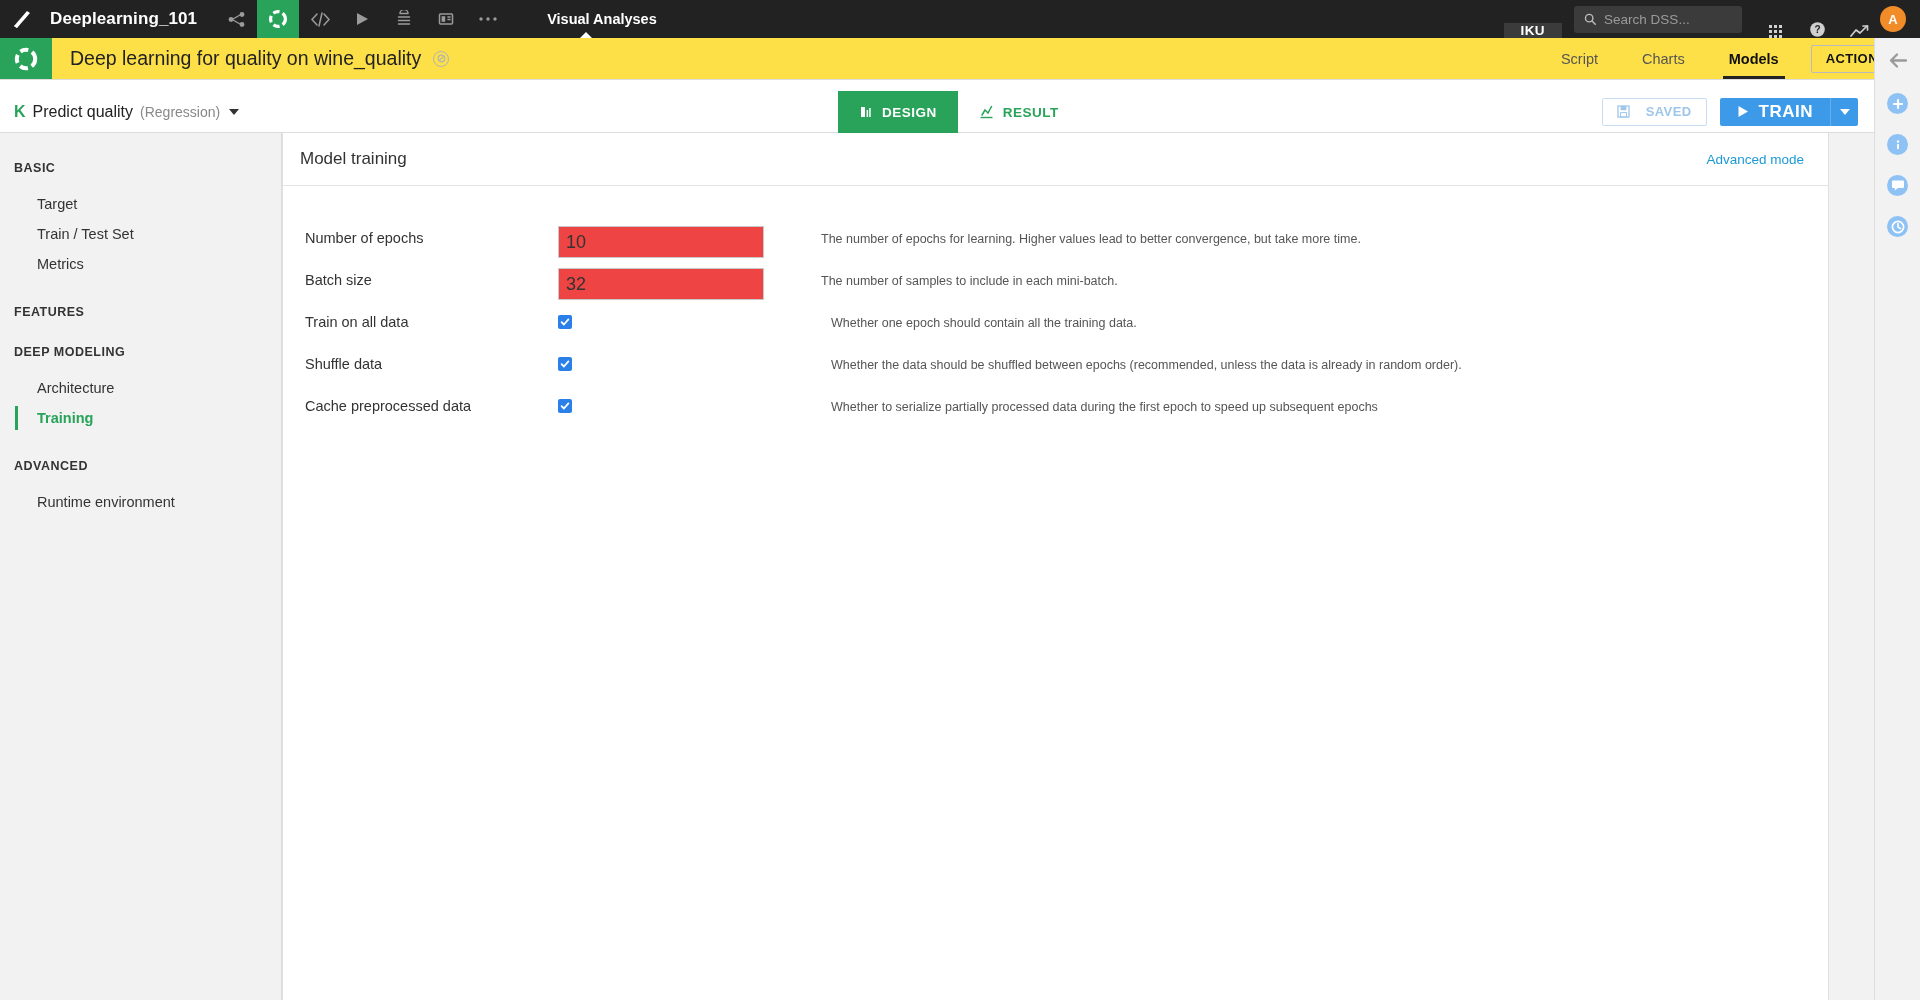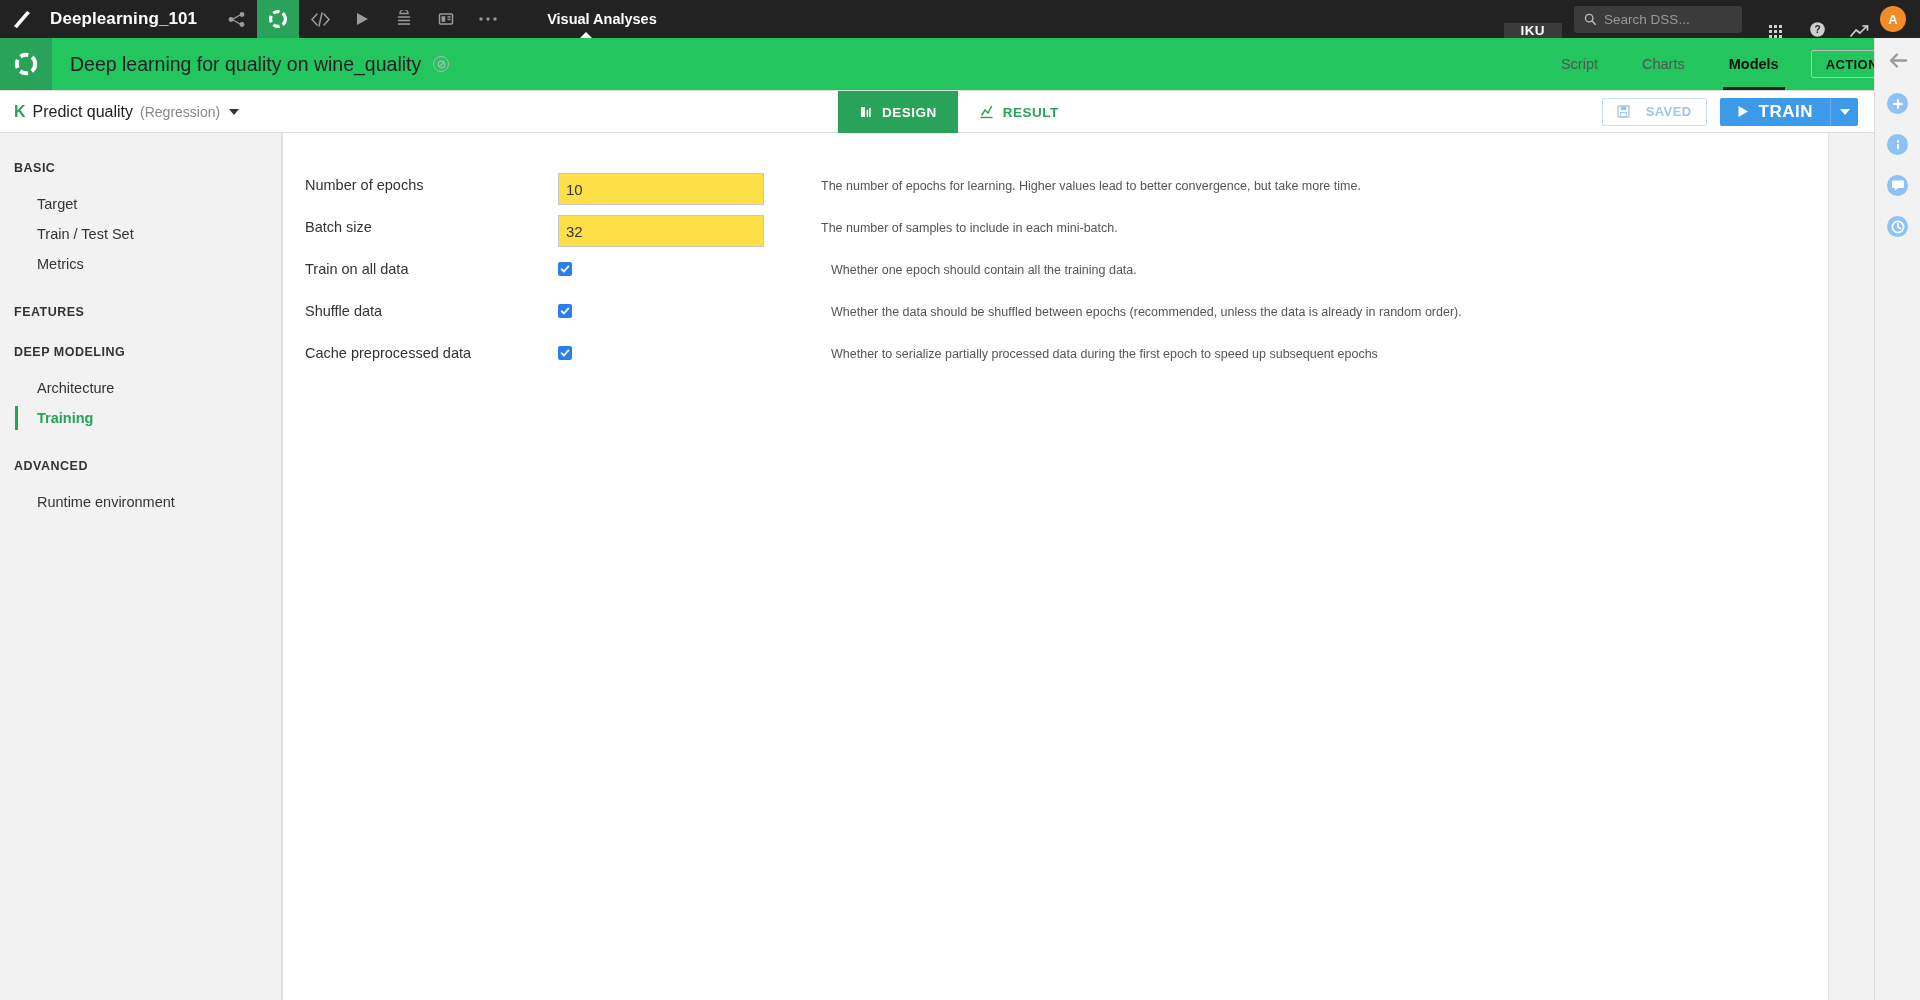--- a/index.html
+++ b/index.html
@@ -70,22 +70,22 @@
     color: #fff; font-size: 13px; font-weight: 700;
     display: flex; align-items: center; justify-content: center;
     align-self: center; margin-right: 14px;
   }
   .grid-icon { display: grid; grid-template-columns: repeat(3,3px); gap: 2px; }
   .grid-icon i { width: 3px; height: 3px; background: #cfcfcf; display: block; }
 
   
   .header2 {
     position: absolute; top: 38px; left: 0;
-    width: 1920px; height: 53px;
-    background: #22c55e; border-bottom: 1px solid #dddddd;
+    width: 1920px; height: 42px;
+    background: #fde047; border-bottom: 1px solid #dddddd;
     display: flex; align-items: stretch;
   }
   .h2-icon {
     width: 52px; background: #29a35a;
     display: flex; align-items: center; justify-content: center;
     flex: 0 0 auto;
   }
   .h2-title {
     display: flex; align-items: center; gap: 12px;
     padding-left: 18px; font-size: 19.5px; color: #222222; font-weight: 400;
@@ -225,22 +225,22 @@
   .form { padding: 40px 0 0 22px; }
   .row { display: flex; align-items: flex-start; min-height: 31px; margin-bottom: 1px; gap: 48px; }
   .row.tall { min-height: 32px; }
   .row-label {
     width: 205px; font-size: 14.5px; color: #333333;
     padding-top: 4px; flex: 0 0 auto;
   }
   .row-ctrl { width: 206px; flex: 0 0 auto; }
   .txt {
     width: 206px; height: 25px;
-    border: 1px solid #c8c8c8; background: #fde047;
-    font-size: 15px; color: #333333; padding: 15px 7px;
+    border: 1px solid #c8c8c8; background: #ef4444;
+    font-size: 18px; color: #333333; padding: 15px 7px;
     font-family: "Liberation Sans", sans-serif; outline: none;
   }
   .cb {
     width: 14px; height: 14px; border-radius: 2px;
     background: #2a7fe8; display: flex; align-items: center; justify-content: center;
     margin-top: 5px;
   }
   .cb svg { display: block; }
   .help {
     font-size: 12.5px; color: #555555; padding-top: 5px;
@@ -455,20 +455,24 @@
   <div class="sb-group spaced">DEEP MODELING</div>
   <div class="sb-item">Architecture</div>
   <div class="sb-item active">Training</div>
 
   <div class="sb-group spaced">ADVANCED</div>
   <div class="sb-item">Runtime environment</div>
 </div>
 
 <div class="main">
   <div class="panel">
+    <div class="panel-head">
+      <div class="panel-title">Model training</div>
+      <div class="panel-link">Advanced mode</div>
+    </div>
 
     <div class="form">
 
       <div class="row">
         <div class="row-label">Number of epochs</div>
         <div class="row-ctrl">
           <input class="txt" value="10" style="">
         </div>
         <div class="help">The number of epochs for learning. Higher values lead to better convergence, but take more time.</div>
       </div>

